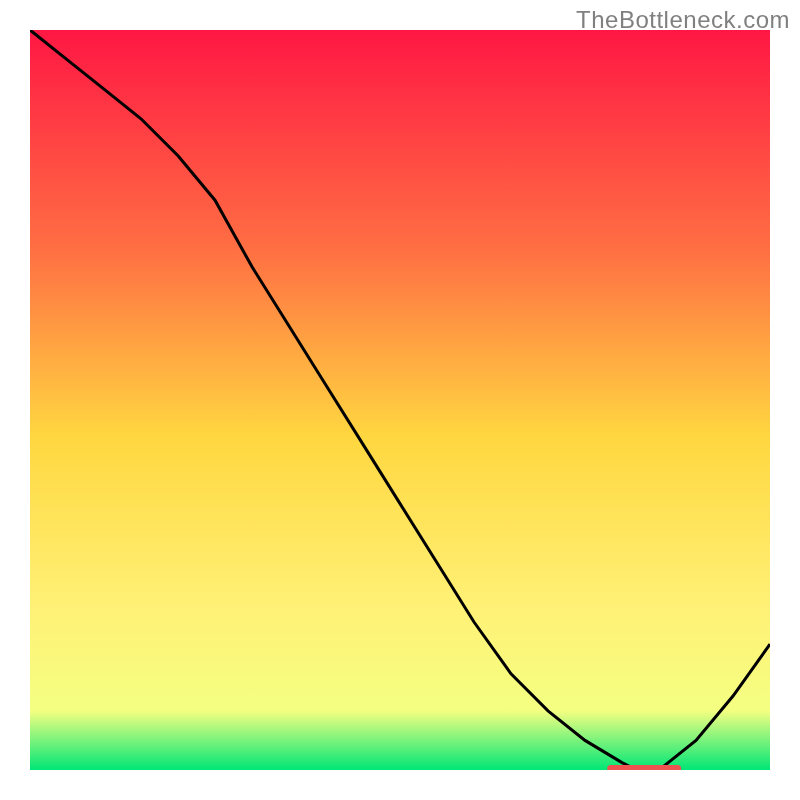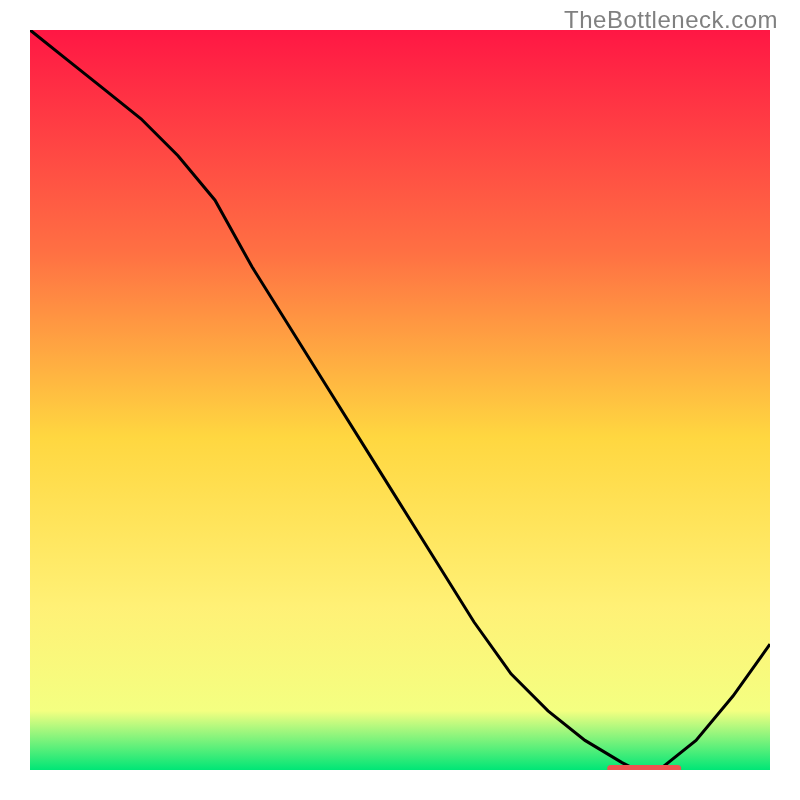--- a/index.html
+++ b/index.html
@@ -15,21 +15,21 @@
     position: relative;
     width: 800px;
     height: 800px;
   }
   svg {
     display: block;
   }
   .watermark {
     position: absolute;
     top: 6px;
-    right: 22px;
+    right: 10px;
     color: #808080;
     font-size: 24px;
     letter-spacing: 0.5px;
   }
 </style>
 </head>
 <body>
 
 <div class="canvas-wrap">
   <svg id="chart-svg" width="800" height="800" viewBox="0 0 800 800">

